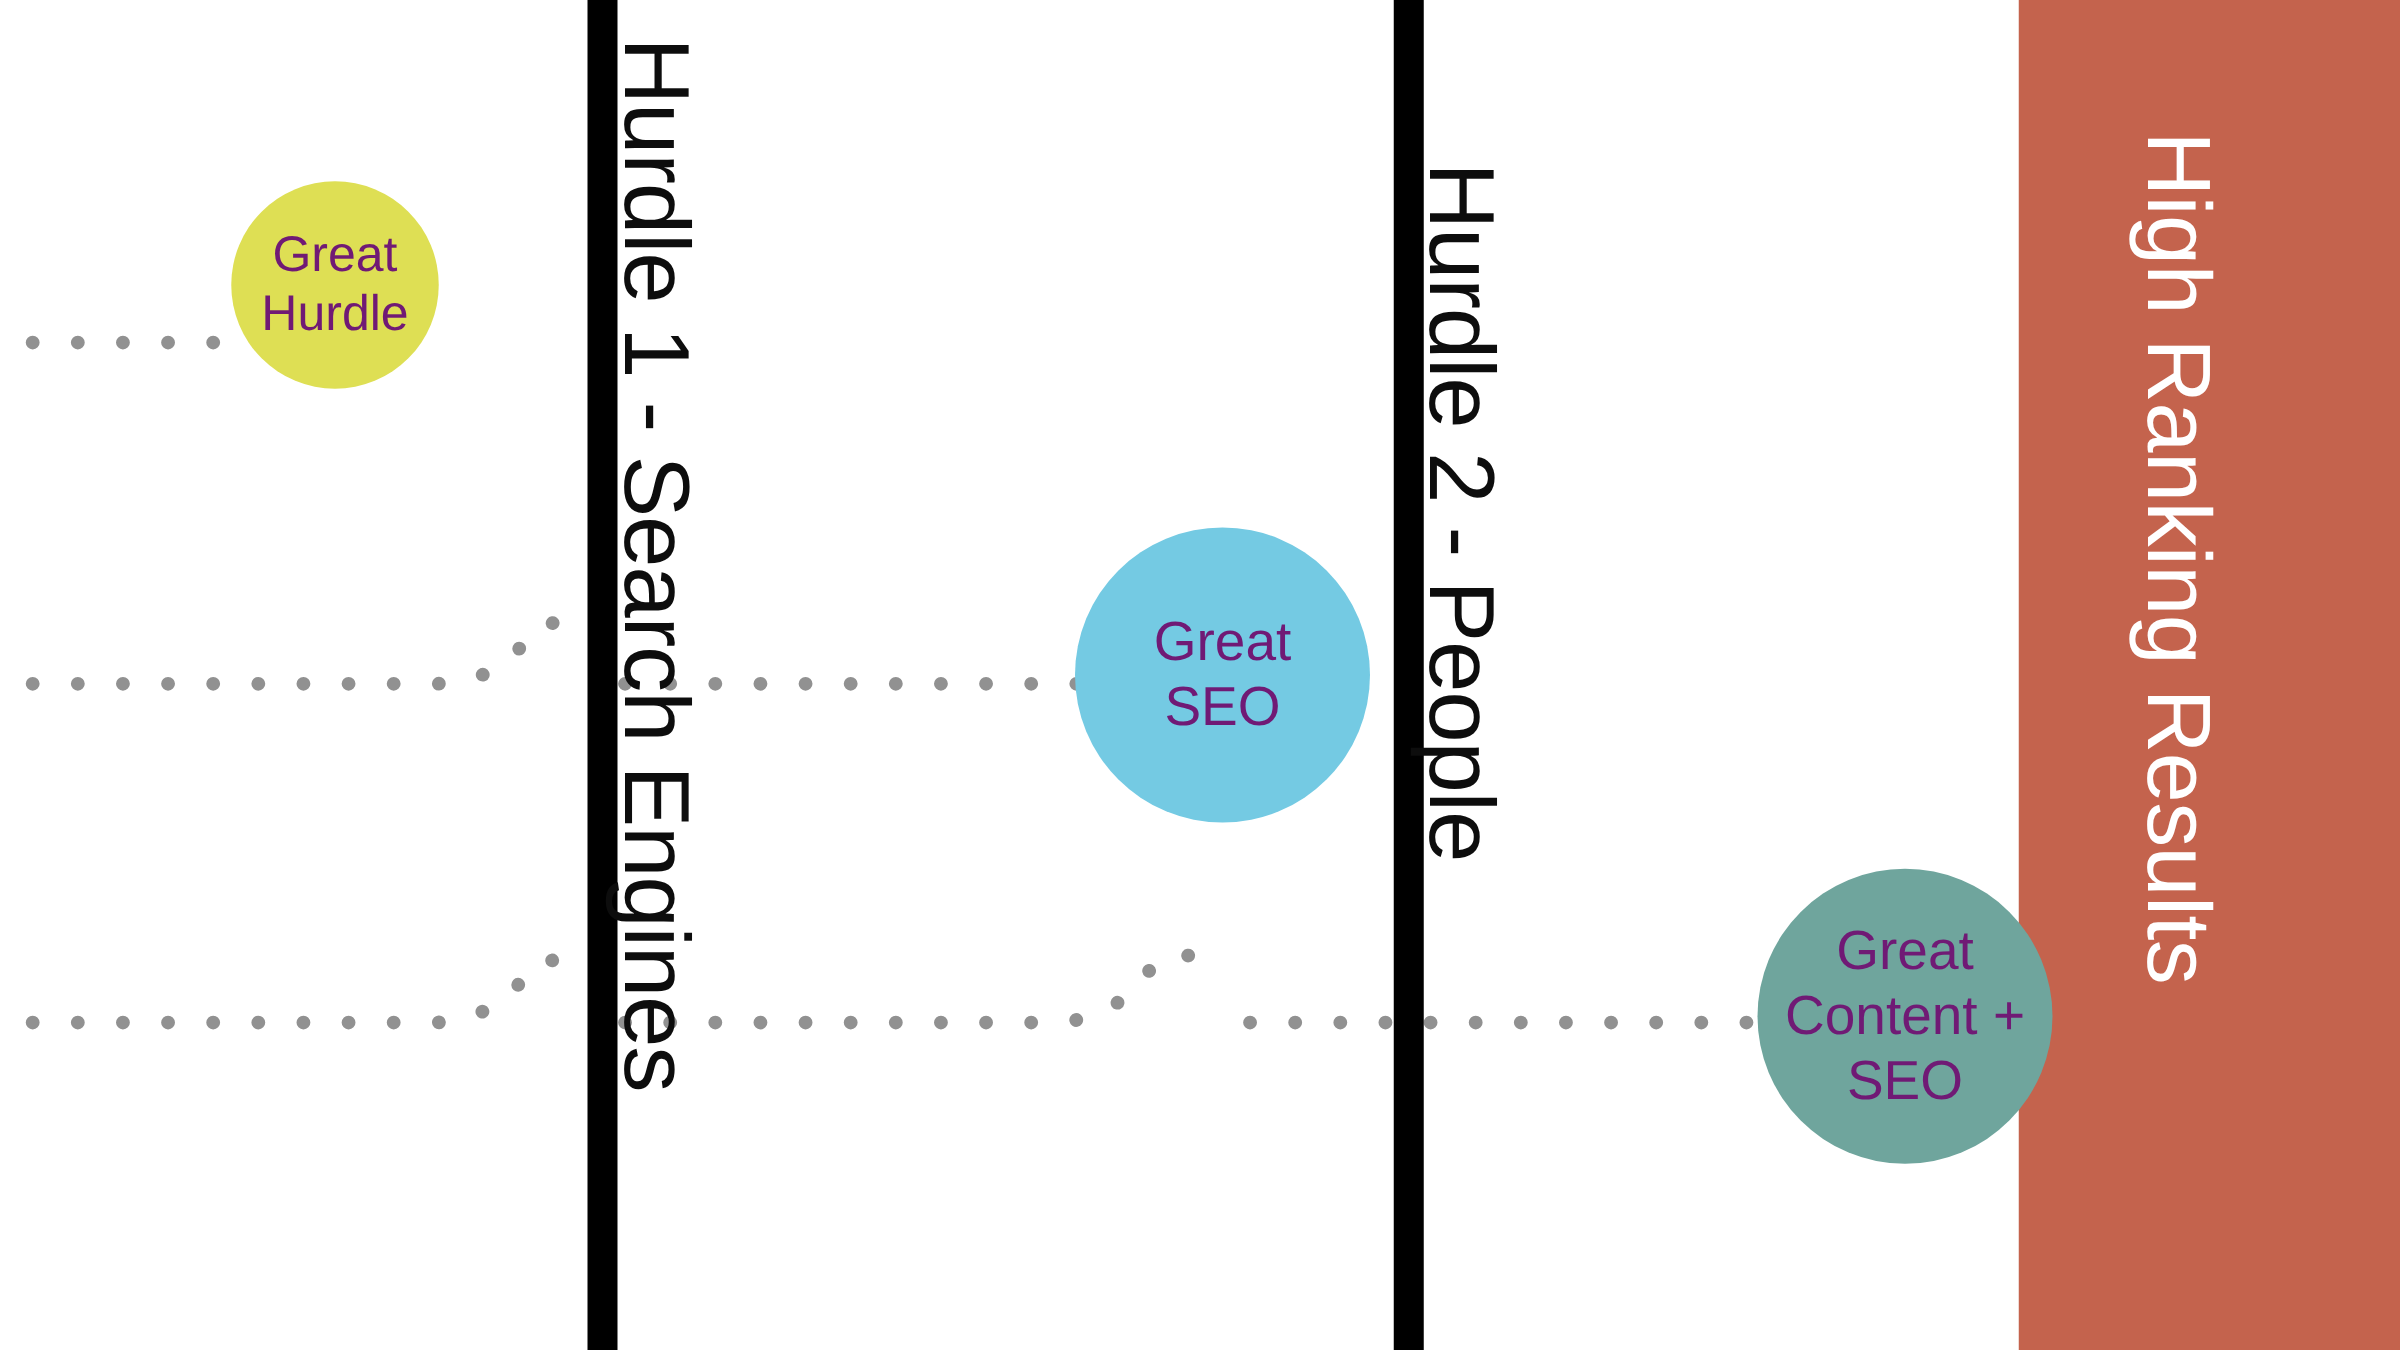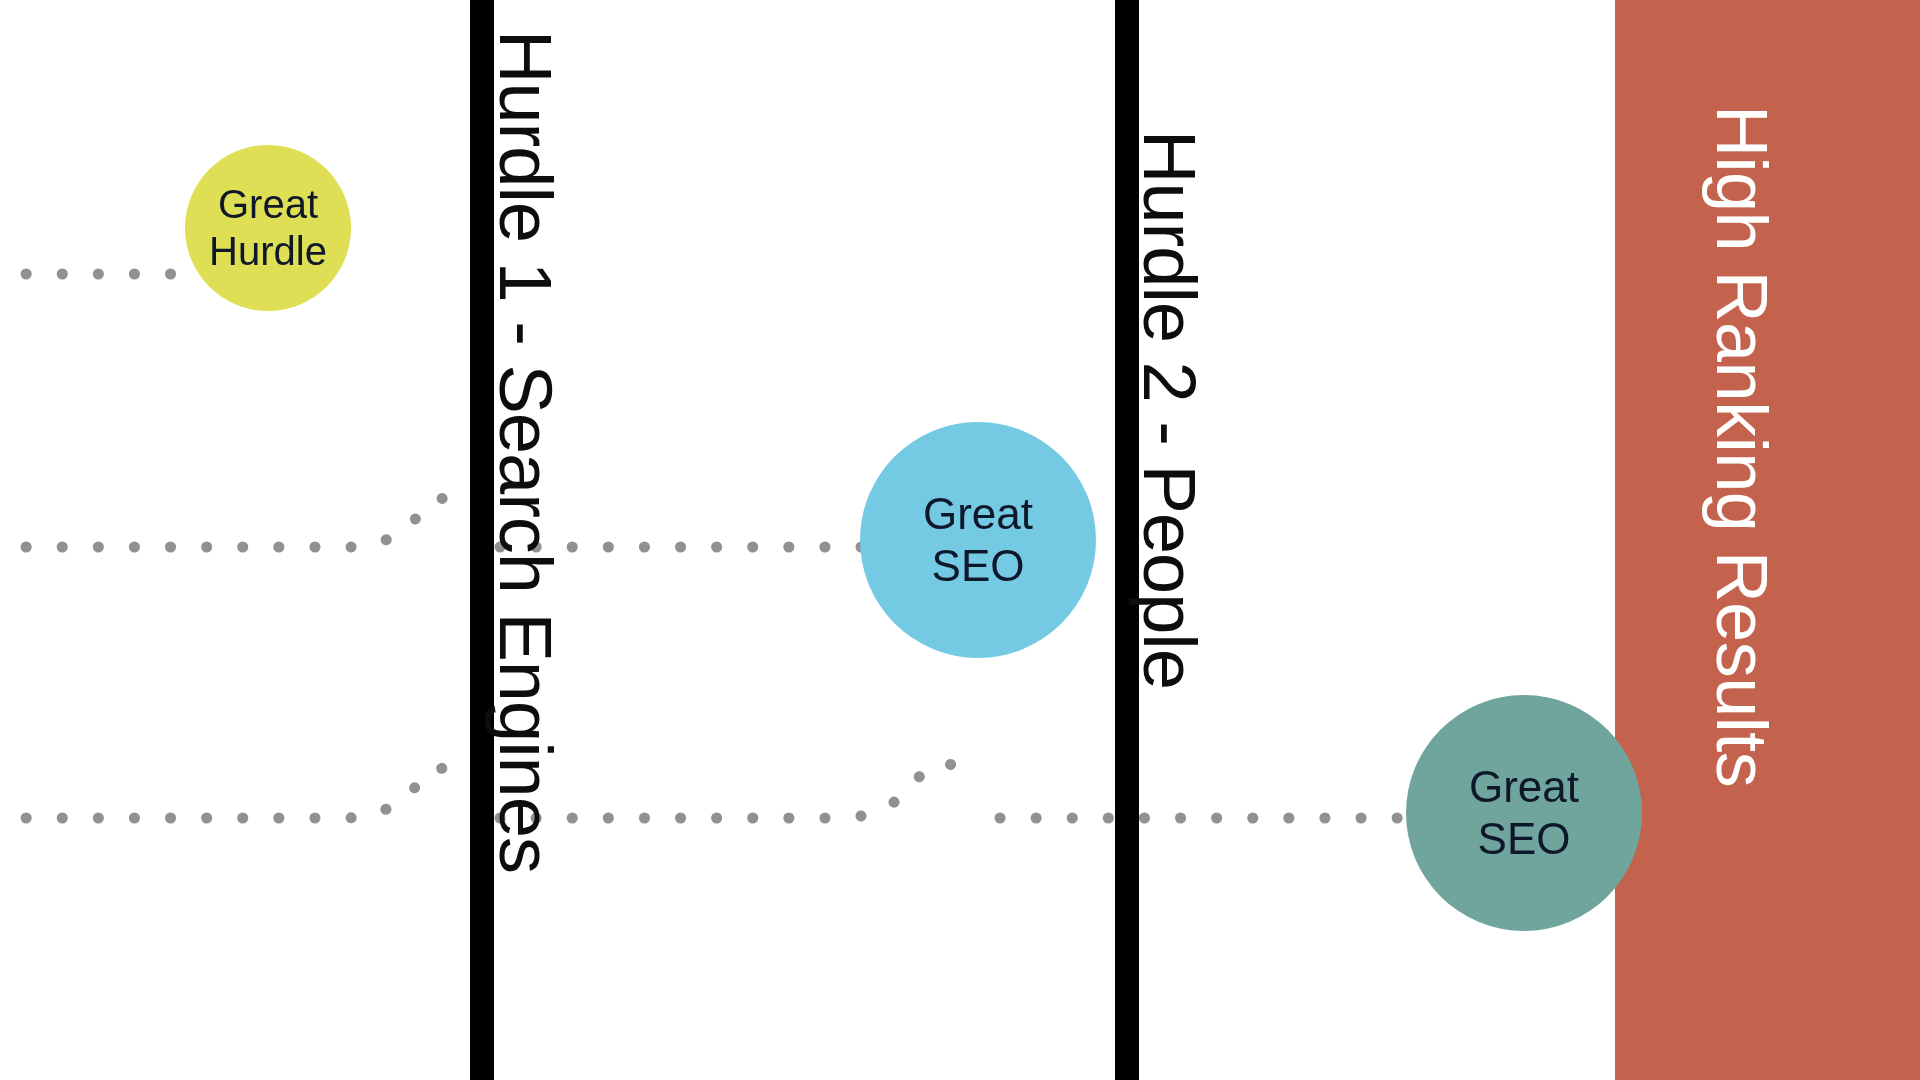--- a/index.html
+++ b/index.html
@@ -64,21 +64,21 @@
     top: 105px;
   }
 
   .bubble {
     position: absolute;
     border-radius: 50%;
     display: flex;
     align-items: center;
     justify-content: center;
     text-align: center;
-    color: #0f172a;
+    color: #701a75;
     line-height: 1.18;
     font-weight: 400;
   }
   #bubble-content {
     left: 185px; top: 145px;
     width: 166px; height: 166px;
     background: #dedf54;
     font-size: 40px;
   }
   #bubble-seo {
@@ -137,19 +137,20 @@
   </div>
 
   <div class="hurdle-bar" id="hurdle2-bar"></div>
   <div class="hurdle-label" id="hurdle2-label">Hurdle 2 - People</div>
 
   <div id="results-panel"></div>
 
   <div class="bubble" id="bubble-combined">
     <div class="bubble-text">
       <div>Great</div>
+      <div>Content +</div>
       <div>SEO</div>
     </div>
   </div>
 
   <div id="results-label">High Ranking Results</div>
 
 </div>
 
 </body></html>

